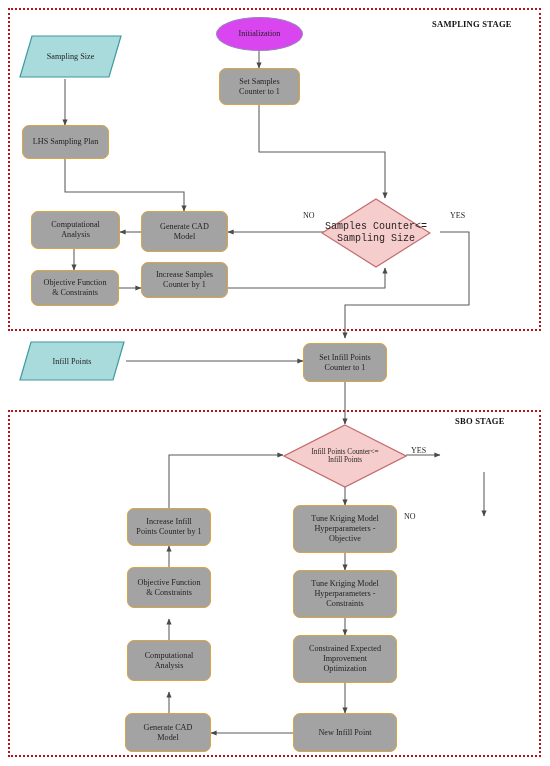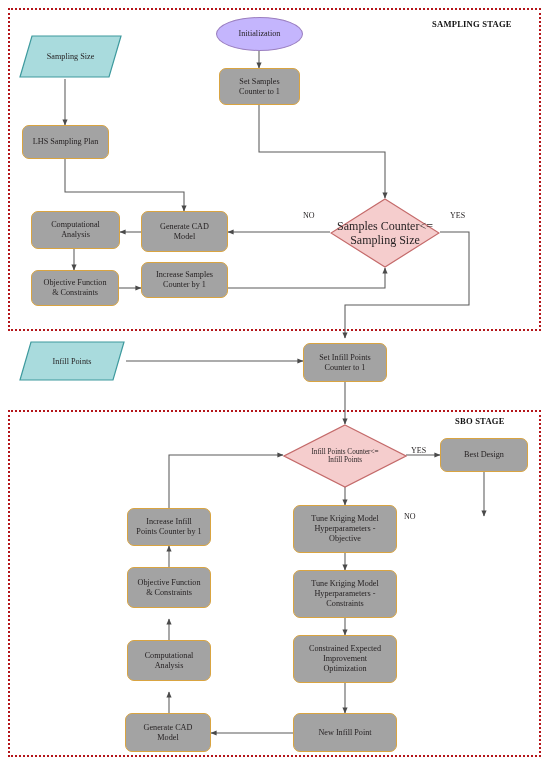--- a/index.html
+++ b/index.html
@@ -7,21 +7,21 @@
        font-family:"Liberation Serif","DejaVu Serif",serif;}
   #canvas{position:absolute;left:0;top:0;width:550px;height:766px;}
   svg.layer{position:absolute;left:0;top:0;width:550px;height:766px;pointer-events:none;}
   .node{position:absolute;box-sizing:border-box;display:flex;align-items:center;
         justify-content:center;text-align:center;line-height:1.18;
         font-size:8.2px;color:#231f20;}
   .proc{background:#a3a3a3;border:1px solid #d9a441;border-radius:7px;}
   .dec{color:#231f20;}
   .dec .dectext{position:relative;z-index:2;}
   .decshape{position:absolute;left:0;top:0;width:100%;height:100%;z-index:1;}
-  .term{background:#c4b5fd;border:1px solid #9b7fc0;border-radius:50%;}
+  .term{background:#d946ef;border:1px solid #9b7fc0;border-radius:50%;}
   .io{position:absolute;display:flex;align-items:center;justify-content:center;
       font-size:8.2px;color:#231f20;}
   .ioshape{position:absolute;left:0;top:0;width:100%;height:100%;z-index:1;}
   .iotext{position:relative;z-index:2;}
   .stage{position:absolute;box-sizing:border-box;border:2px dotted #b4151a;}
   .stagelabel{position:absolute;font-size:8.6px;font-weight:bold;color:#111;
               font-family:"Liberation Serif","DejaVu Serif",serif;letter-spacing:.2px;}
   .edgelabel{position:absolute;font-size:8px;color:#231f20;}
 </style>
 </head>
@@ -104,21 +104,21 @@
 
   <div class="node proc" style="left:219px;top:68px;width:81px;height:37px;white-space:pre-line;">
     <span>Set Samples
 Counter to 1</span>
   </div>
 
   <div class="node proc" style="left:22px;top:125px;width:87px;height:34px;white-space:pre-line;">
     <span>LHS Sampling Plan</span>
   </div>
 
-  <div class="node dec" style="left:330px;top:198px;width:110px;height:70px;white-space:pre-line;font-size:12px;">
+  <div class="node dec" style="left:321px;top:198px;width:110px;height:70px;white-space:pre-line;font-size:10px;font-family:Liberation Mono, monospace;">
     <svg class="decshape" viewBox="0 0 110 70" preserveAspectRatio="none">
       <polygon points="55,1 109,35 55,69 1,35" fill="#f5cdcd" stroke="#c46a6a" stroke-width="1.2"></polygon>
     </svg>
     <span class="dectext">Samples Counter&lt;=
 Sampling Size</span>
   </div>
 
   <div class="node proc" style="left:141px;top:211px;width:87px;height:41px;white-space:pre-line;">
     <span>Generate CAD
 Model</span>
@@ -152,23 +152,20 @@
   </div>
 
   <div class="node dec" style="left:283px;top:424px;width:124px;height:64px;white-space:pre-line;font-size:7.2px;">
     <svg class="decshape" viewBox="0 0 124 64" preserveAspectRatio="none">
       <polygon points="62,1 123,32 62,63 1,32" fill="#f5cdcd" stroke="#c46a6a" stroke-width="1.2"></polygon>
     </svg>
     <span class="dectext">Infill Points Counter&lt;=
 Infill Points</span>
   </div>
 
-  <div class="node proc" style="left:440px;top:438px;width:88px;height:34px;">
-    <span>Best Design</span>
-  </div>
 
 
   <div class="node proc" style="left:293px;top:505px;width:104px;height:48px;white-space:pre-line;">
     <span>Tune Kriging Model
 Hyperparameters -
 Objective</span>
   </div>
 
   <div class="node proc" style="left:293px;top:570px;width:104px;height:48px;white-space:pre-line;">
     <span>Tune Kriging Model

